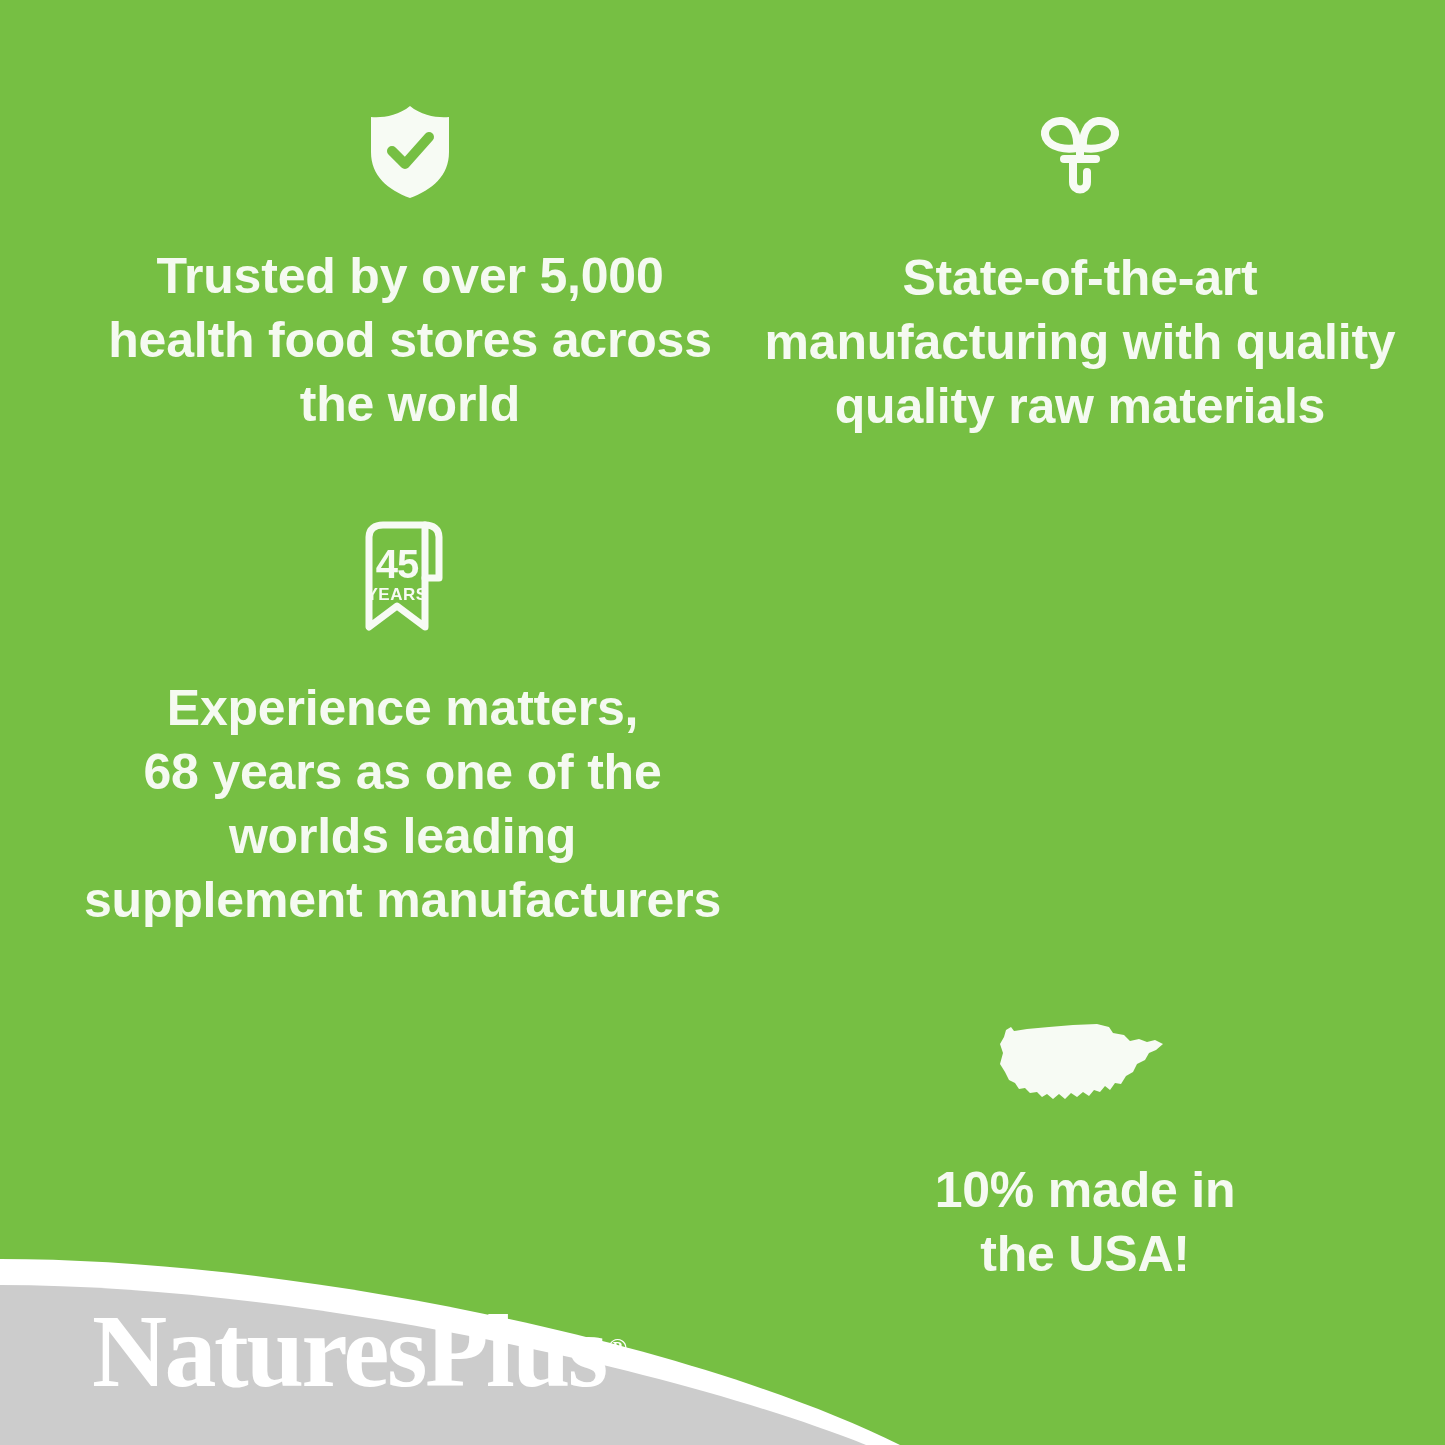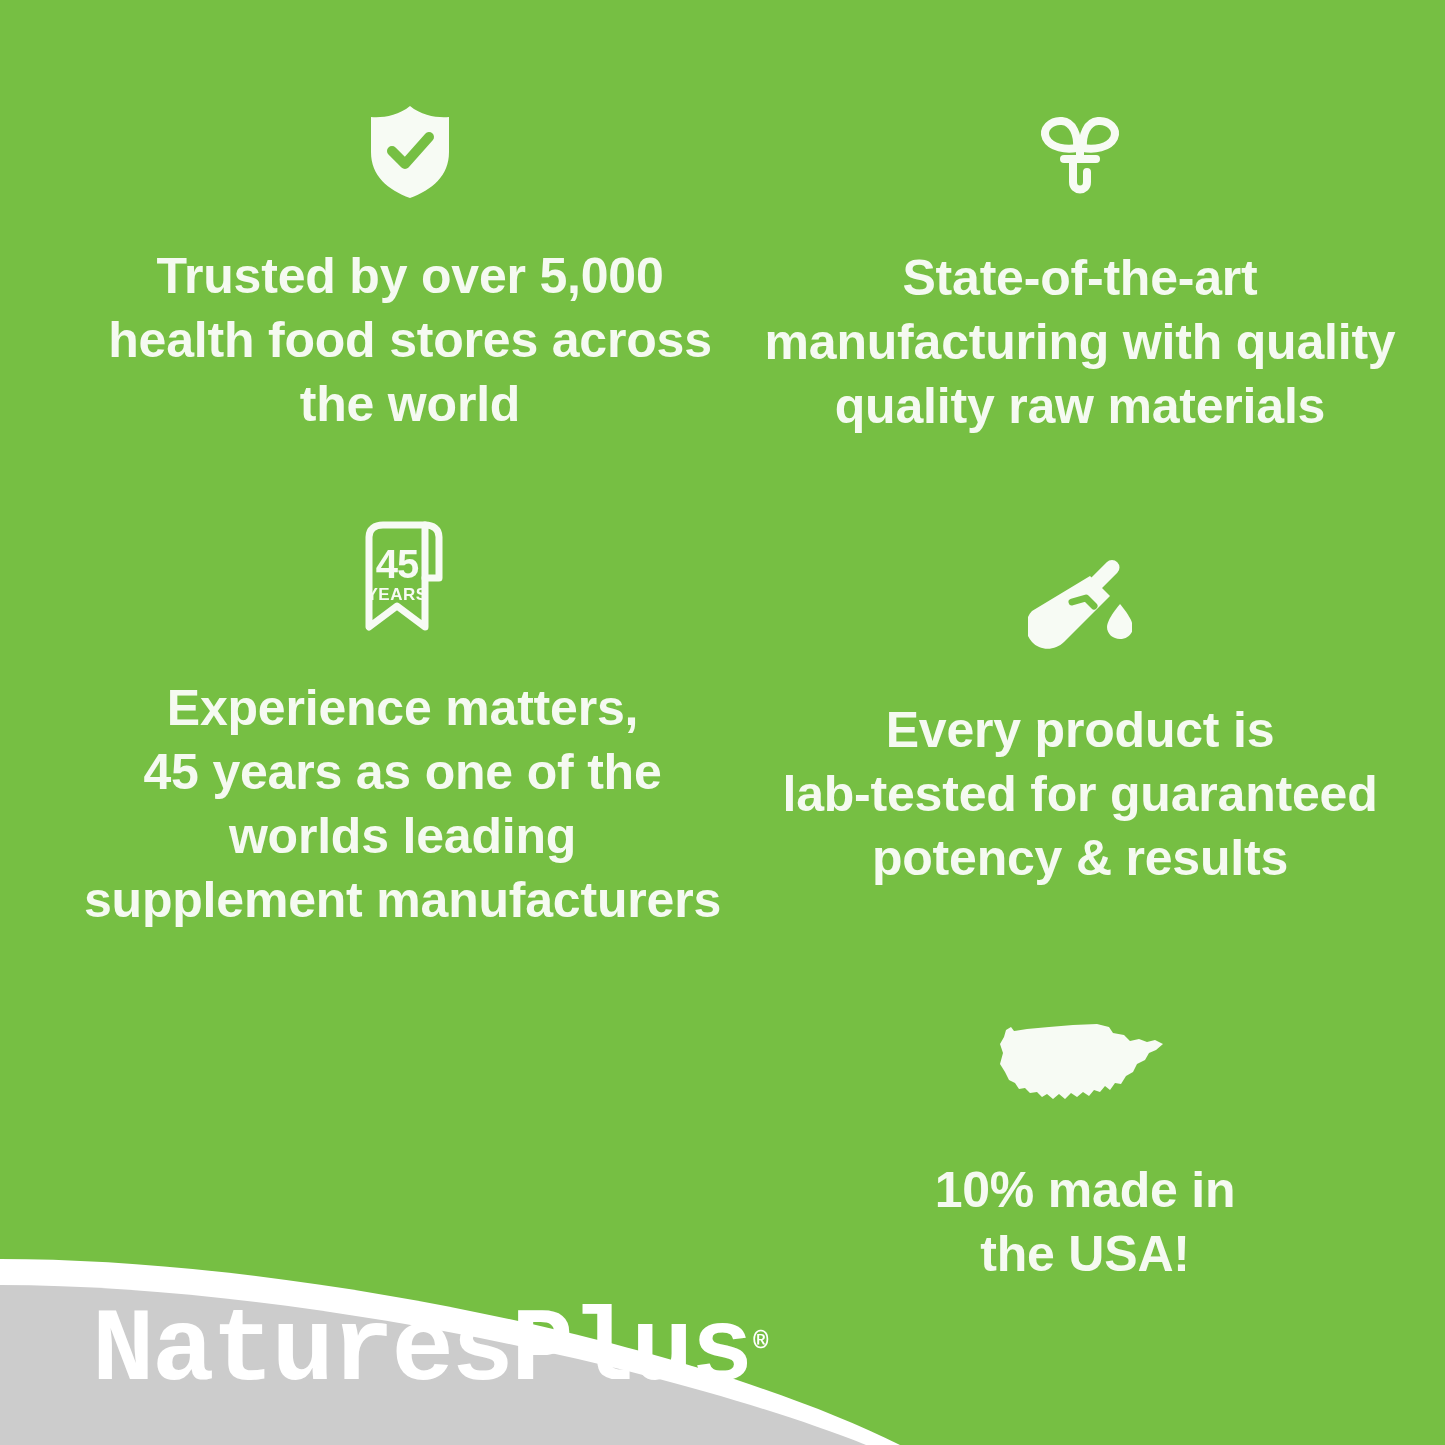--- a/index.html
+++ b/index.html
@@ -16,21 +16,20 @@
     overflow: hidden;
     font-family: "Liberation Sans", "DejaVu Sans", sans-serif;
     -webkit-font-smoothing: antialiased;
   }
 
   
   .feature {
     position: absolute;
     display: flex;
     flex-direction: column;
-    align-items: center;
     text-align: center;
   }
   .feature-icon {
     display: block;
     line-height: 0;
   }
   .feature-text {
     color: #f5faf1;
     font-weight: 700;
     font-size: 50px;
@@ -62,21 +61,21 @@
     bottom: 0;
     width: 1445px;
     height: 400px;
     line-height: 0;
   }
   #brand-logo {
     position: absolute;
     left: 92px;
     bottom: 42px;
     color: #ffffff;
-    font-family: Liberation Mono, monospace;
+    font-family: Liberation Serif, serif;
     font-weight: 700;
     font-size: 104px;
     letter-spacing: -2.5px;
     line-height: 1;
     white-space: nowrap;
   }
   #brand-logo .reg {
     font-size: 26px;
     vertical-align: 30px;
     letter-spacing: 0;
@@ -127,44 +126,25 @@
 
           <path d="M16 21 C16 13, 22 9, 30 9 L72 9 L72 111 L44 90 L16 111 Z"></path>
 
           <path d="M72 9 C80 9, 86 13, 86 21 L86 62 L72 62"></path>
         </g>
         <text x="44" y="62" text-anchor="middle" font-family="'Liberation Sans', sans-serif" font-size="40" font-weight="700" letter-spacing="-1" fill="#f7fbf4">45</text>
         <text x="44" y="84" text-anchor="middle" font-family="'Liberation Sans', sans-serif" font-size="17" font-weight="700" letter-spacing="0.5" fill="#f7fbf4">YEARS</text>
       </svg>
     </span>
     <div class="feature-text">Experience matters,
-45 years as one of the
+68 years as one of the
 worlds leading
 supplement manufacturers</div>
   </div>
 
-  <div class="feature" id="cell-labtested">
-    <span class="feature-icon">
-      <svg width="104" height="96" viewBox="0 0 104 96" aria-hidden="true">
-        <g fill="#f7fbf4">
-
-          <path d="M62 20 L82 40 L36 86 C27 95, 12 95, 4 86 C-4 78, -4 63, 4 55 Z"></path>
-
-          <rect x="62" y="-2" width="15" height="56" rx="7.5" transform="rotate(45 69.5 26)"></rect>
-
-          <path d="M92 48 C92 48, 79 63, 79 71 C79 78, 85 83, 92 83 C99 83, 105 78, 105 71 C105 63, 92 48, 92 48 Z"></path>
-        </g>
-
-        <path fill="none" stroke="#76bf43" stroke-width="7" stroke-linecap="round" stroke-linejoin="round" d="M44 46 L58 42 L66 50"></path>
-      </svg>
-    </span>
-    <div class="feature-text">Every product is
-lab-tested for guaranteed
-potency &amp; results</div>
-  </div>
 
   <div class="feature" id="cell-usa">
     <span class="feature-icon">
       <svg width="176" height="90" viewBox="0 0 176 90" aria-hidden="true">
         <path fill="#f7fbf4" d="M9 10 L14 7 L17 11 L30 9 L52 7 L76 5 L100 4 L112 7 L116 13 L127 15 L133 21
                  L142 19 L150 22 L158 20 L166 24 L159 30 L152 33 L148 40 L140 44 L136 52
                  L129 56 L124 64 L118 63 L113 70 L108 66 L103 72 L97 70 L92 76 L86 72
                  L80 77 L74 73 L68 79 L62 74 L56 79 L50 74 L45 77 L40 72 L33 73 L28 68
                  L22 69 L18 63 L12 60 L8 52 L3 44 L6 33 L3 24 L7 17 Z"></path>
       </svg>

